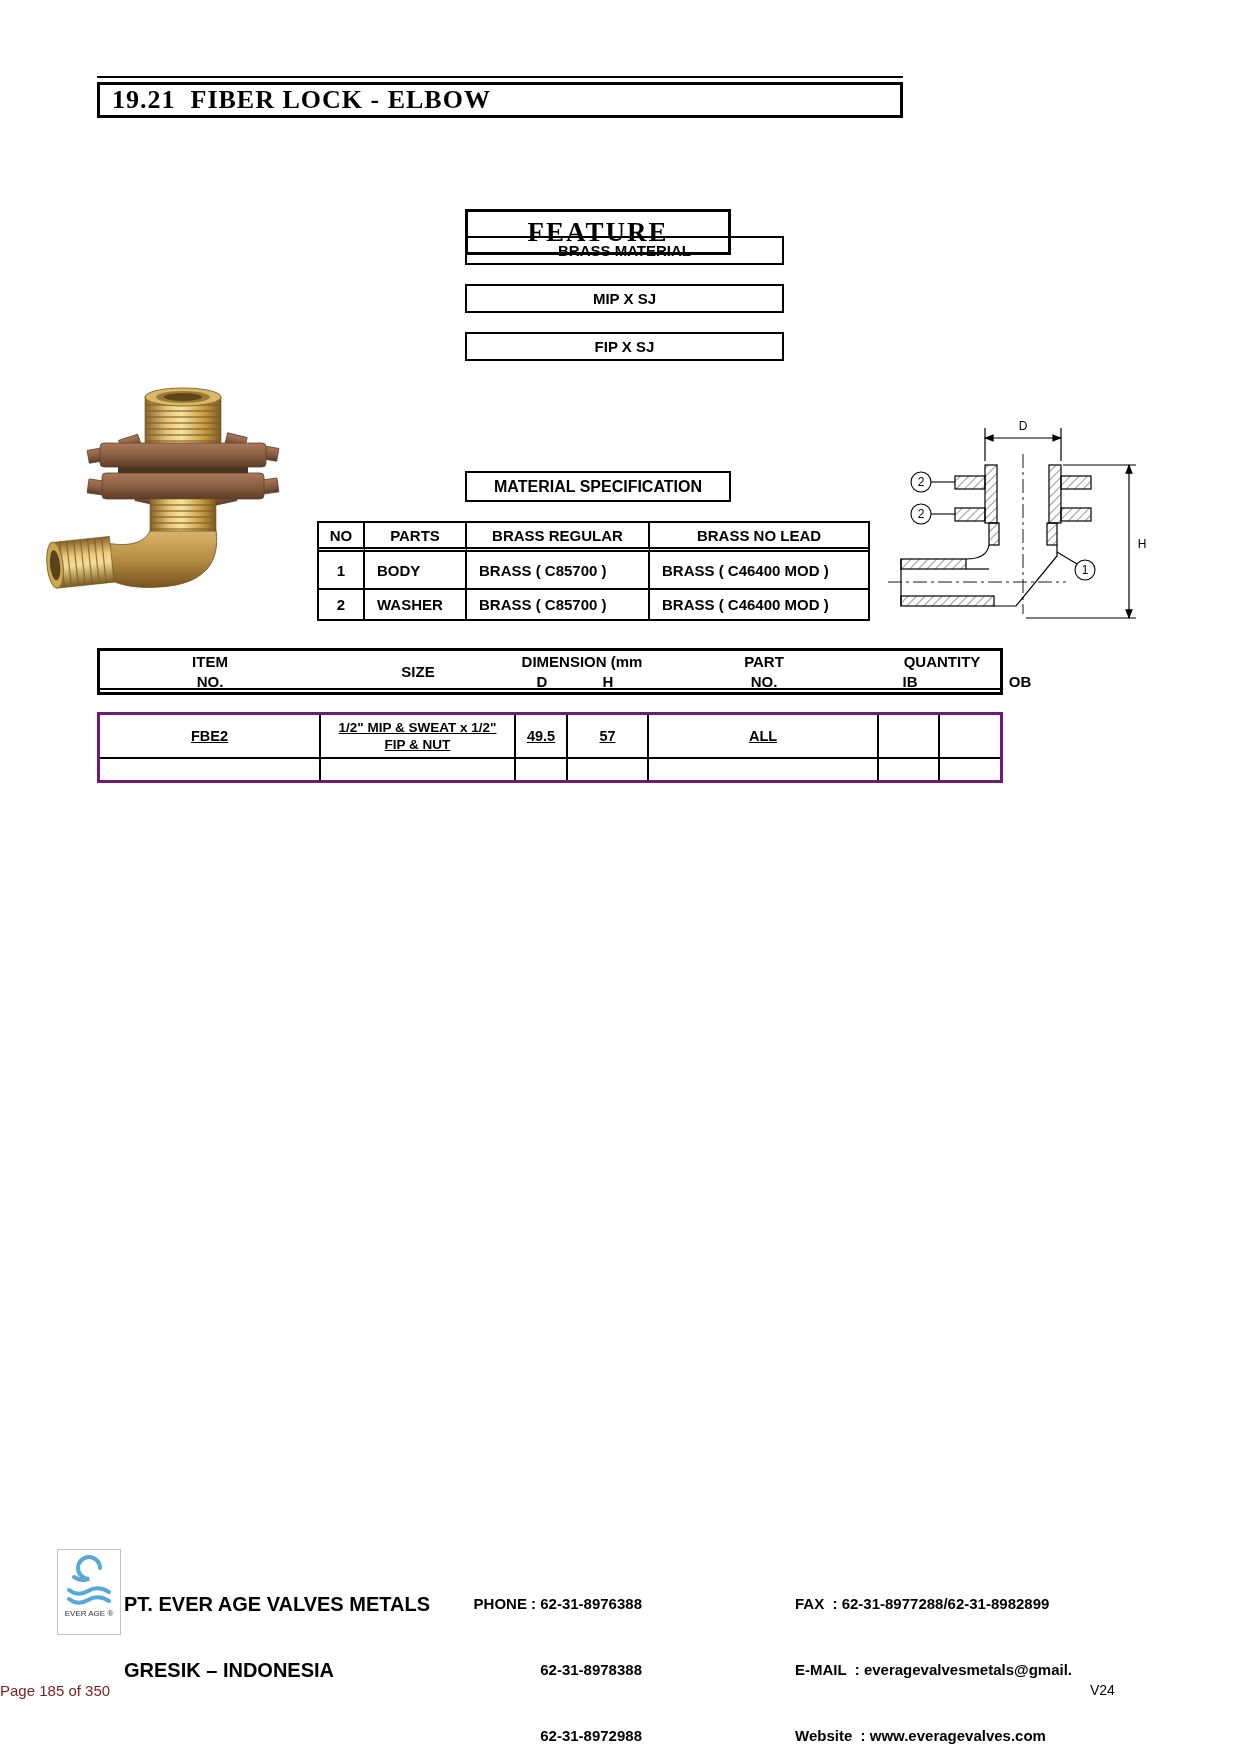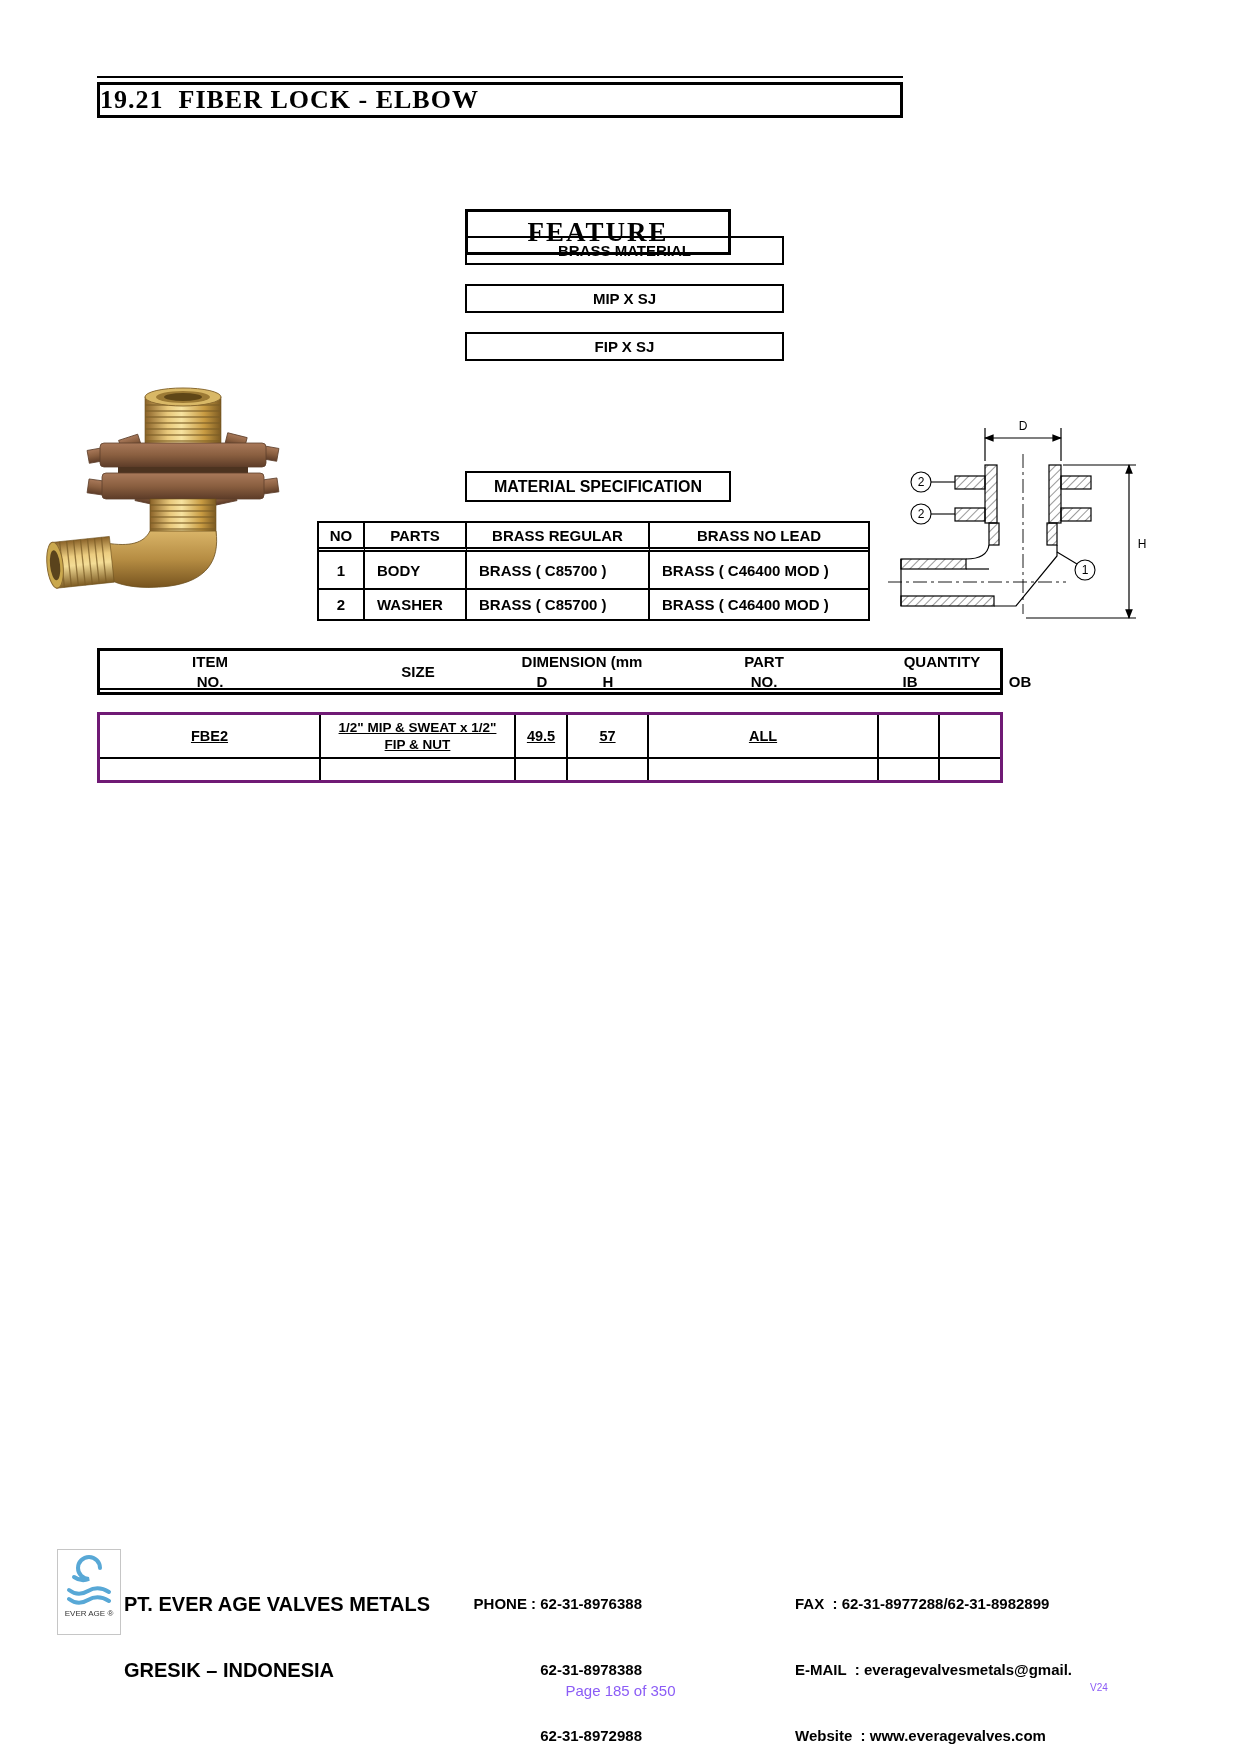--- a/index.html
+++ b/index.html
@@ -3,21 +3,21 @@
 <meta charset="utf-8">
 <style>
   html,body{margin:0;padding:0;background:#fff;}
   .page{position:relative;width:1241px;height:1754px;background:#fff;margin:0 auto;
         font-family:"Liberation Sans",sans-serif;color:#000;overflow:hidden;}
   .abs{position:absolute;}
 
   
   .title-topline{left:97px;top:76px;width:806px;height:2px;background:#000;}
   .title-box{left:97px;top:82px;width:806px;height:36px;border:3px solid #000;box-sizing:border-box;
-             display:flex;align-items:center;}
+             display:flex;align-items:center;padding-left:12px;}
   .title-box span{font-family:"Liberation Serif",serif;font-weight:bold;font-size:26px;
                   letter-spacing:1px;white-space:pre;}
 
   
   .feature-box{left:465px;top:169px;width:266px;height:46px;border:3px solid #000;box-sizing:border-box;
                display:flex;align-items:center;justify-content:center;margin-top:40px;}
   .feature-box span{font-family:"Liberation Serif",serif;font-weight:bold;font-size:27px;letter-spacing:2px;}
   .fitem{left:465px;width:319px;height:29px;border:2.5px solid #000;box-sizing:border-box;
          display:flex;align-items:center;justify-content:center;font-weight:bold;font-size:15px;}
   .fitem1{top:236px;} .fitem2{top:284px;} .fitem3{top:332px;}
@@ -50,22 +50,22 @@
   .dt-cell.last-row{border-bottom:none;}
 
   
   .logo-box{left:57px;top:1549px;width:64px;height:86px;border:1px solid #c6c6c6;box-sizing:border-box;
             display:flex;flex-direction:column;align-items:center;justify-content:flex-start;background:#fff;}
   .logo-caption{font-size:8px;color:#333;margin-top:1px;white-space:nowrap;}
   .f-company{left:124px;top:1549px;font-weight:bold;font-size:20px;line-height:22px;white-space:pre;}
   .f-phone{left:468px;top:1549px;width:174px;font-weight:bold;font-size:15px;line-height:22px;
            text-align:right;white-space:pre;}
   .f-contact{left:795px;top:1549px;font-weight:bold;font-size:15px;line-height:22px;white-space:pre;}
-  .page-info{left:0;right:0;top:1682px;text-align:center;font-size:15px;color:#8b5cf6;}
-  .version{left:1090px;top:1682px;font-size:10px;color:#8b5cf6;}
+  .page-info{left:0;right:0;top:1682px;font-size:15px;color:#7f1d1d;}
+  .version{left:1090px;top:1682px;font-size:14px;color:#000000;}
 
   svg text{font-family:"Liberation Sans",sans-serif;}
 </style>
 </head>
 <body>
 
 <div class="page">
 
   <div class="abs title-topline"></div>
   <div class="abs title-box">

